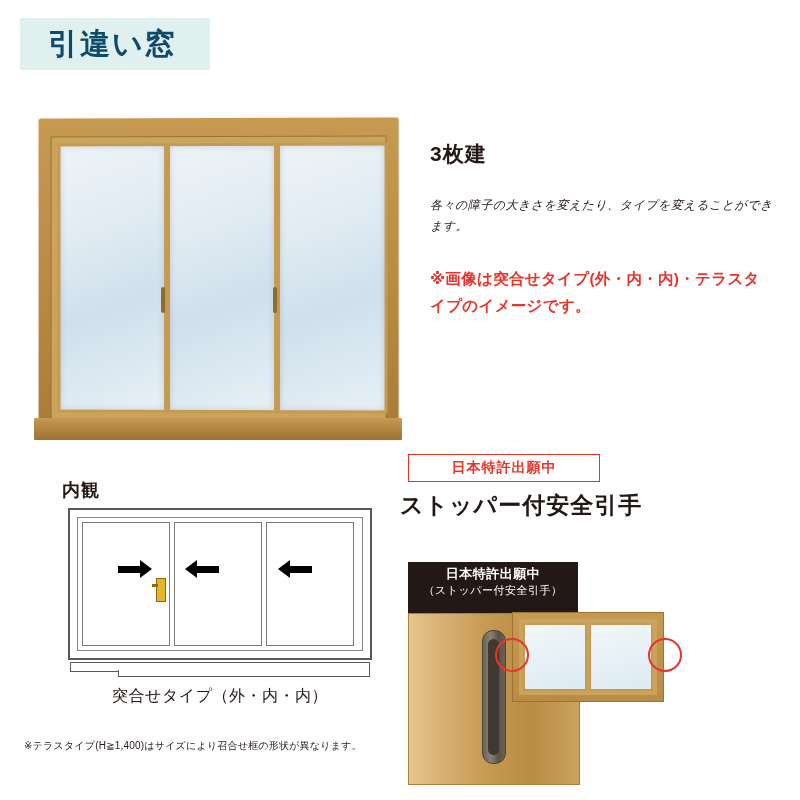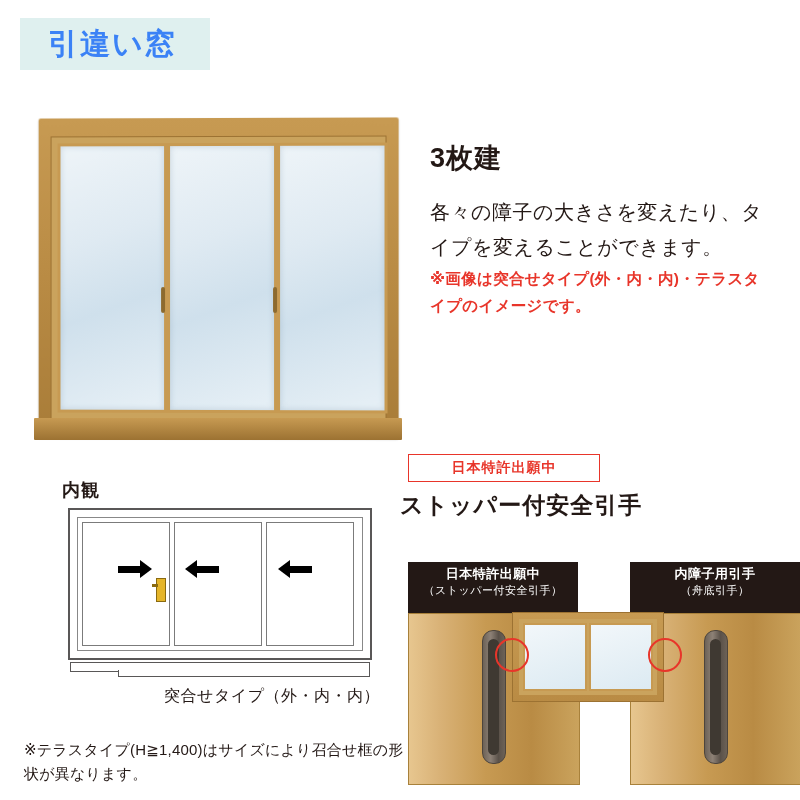--- a/index.html
+++ b/index.html
@@ -14,21 +14,21 @@
   .page{position:relative;width:800px;height:800px;}
 
   
   .header{
     position:absolute;left:20px;top:18px;width:190px;height:52px;
     background:#dff0ef;
   }
   .header-title{
     position:absolute;left:48px;top:24px;
     font-size:30px;font-weight:bold;letter-spacing:2px;
-    color:#3b82f6;
+    color:#0c4a6e;
     text-align:right;
   }
 
   
   .win-illus{
     position:absolute;left:38px;top:118px;width:360px;height:330px;
   }
   .win-outer{
     position:absolute;left:0;top:0;width:360px;height:320px;
     background:linear-gradient(180deg,#c79a52 0%,#b98b44 50%,#a87c38 100%);
@@ -57,25 +57,25 @@
   .handle.h2{left:222px;top:150px;}
   .sill{
     position:absolute;left:-4px;top:300px;width:368px;height:22px;
     background:linear-gradient(180deg,#c79a52,#9c7232);
     border-radius:1px;
   }
 
   
   .r-title{
     position:absolute;left:430px;top:140px;
-    font-size:27px;font-weight:bold;letter-spacing:1px;
+    font-size:21px;font-weight:bold;letter-spacing:1px;
   }
   .r-body{
     position:absolute;left:430px;top:195px;width:345px;
-    font-size:20px;line-height:1.75;letter-spacing:.5px;
+    font-size:12px;line-height:1.75;letter-spacing:.5px;font-style:italic;
   }
   .r-note{
     position:absolute;left:430px;top:265px;width:345px;
     font-size:15.5px;line-height:1.75;letter-spacing:.3px;
     color:#e8352a;font-weight:bold;
   }
 
   
   .patent-badge{
     position:absolute;left:408px;top:430px;width:190px;height:26px;
@@ -127,26 +127,26 @@
   }
   .rail{
     position:absolute;left:70px;top:662px;width:298px;height:8px;
     border:1px solid #595757;background:#fff;
   }
   .rail2{
     position:absolute;left:118px;top:670px;width:250px;height:6px;
     border:1px solid #595757;border-top:none;background:#fff;
   }
   .inside-cap{
-    position:absolute;left:60px;top:686px;width:320px;text-align:right;
+    position:absolute;left:60px;top:686px;width:320px;text-align:center;
     font-size:16px;letter-spacing:.5px;
   }
   .footnote{
     position:absolute;left:24px;top:738px;width:380px;
-    font-size:15px;line-height:1.6;letter-spacing:.2px;
+    font-size:10px;line-height:1.6;letter-spacing:.2px;
   }
 
   
   .hbox{position:absolute;}
   .hlabel{
     background:#231815;color:#fff;font-size:13px;font-weight:bold;
     text-align:center;padding:3px 0 1px 0;letter-spacing:.5px;
   }
   .hlabel .sub{display:block;font-size:11px;font-weight:normal;padding-bottom:14px;}
   .door-img{
@@ -244,29 +244,20 @@
   <div class="hbox" style="left:408px;top:562px;width:170px;">
     <div class="hlabel">
       <span>日本特許出願中</span>
       <span class="sub">（ストッパー付安全引手）</span>
     </div>
     <div class="door-img">
       <div class="door-slot"></div>
     </div>
   </div>
 
-  <div class="hbox" style="left:630px;top:562px;width:170px;">
-    <div class="hlabel">
-      <span>内障子用引手</span>
-      <span class="sub">（舟底引手）</span>
-    </div>
-    <div class="door-img">
-      <div class="door-slot"></div>
-    </div>
-  </div>
 
   <div class="mini-win">
     <div class="mini-inner">
       <div class="mini-pane l"></div>
       <div class="mini-pane r"></div>
     </div>
   </div>
   <div class="circ c1"></div>
   <div class="circ c2"></div>
 

